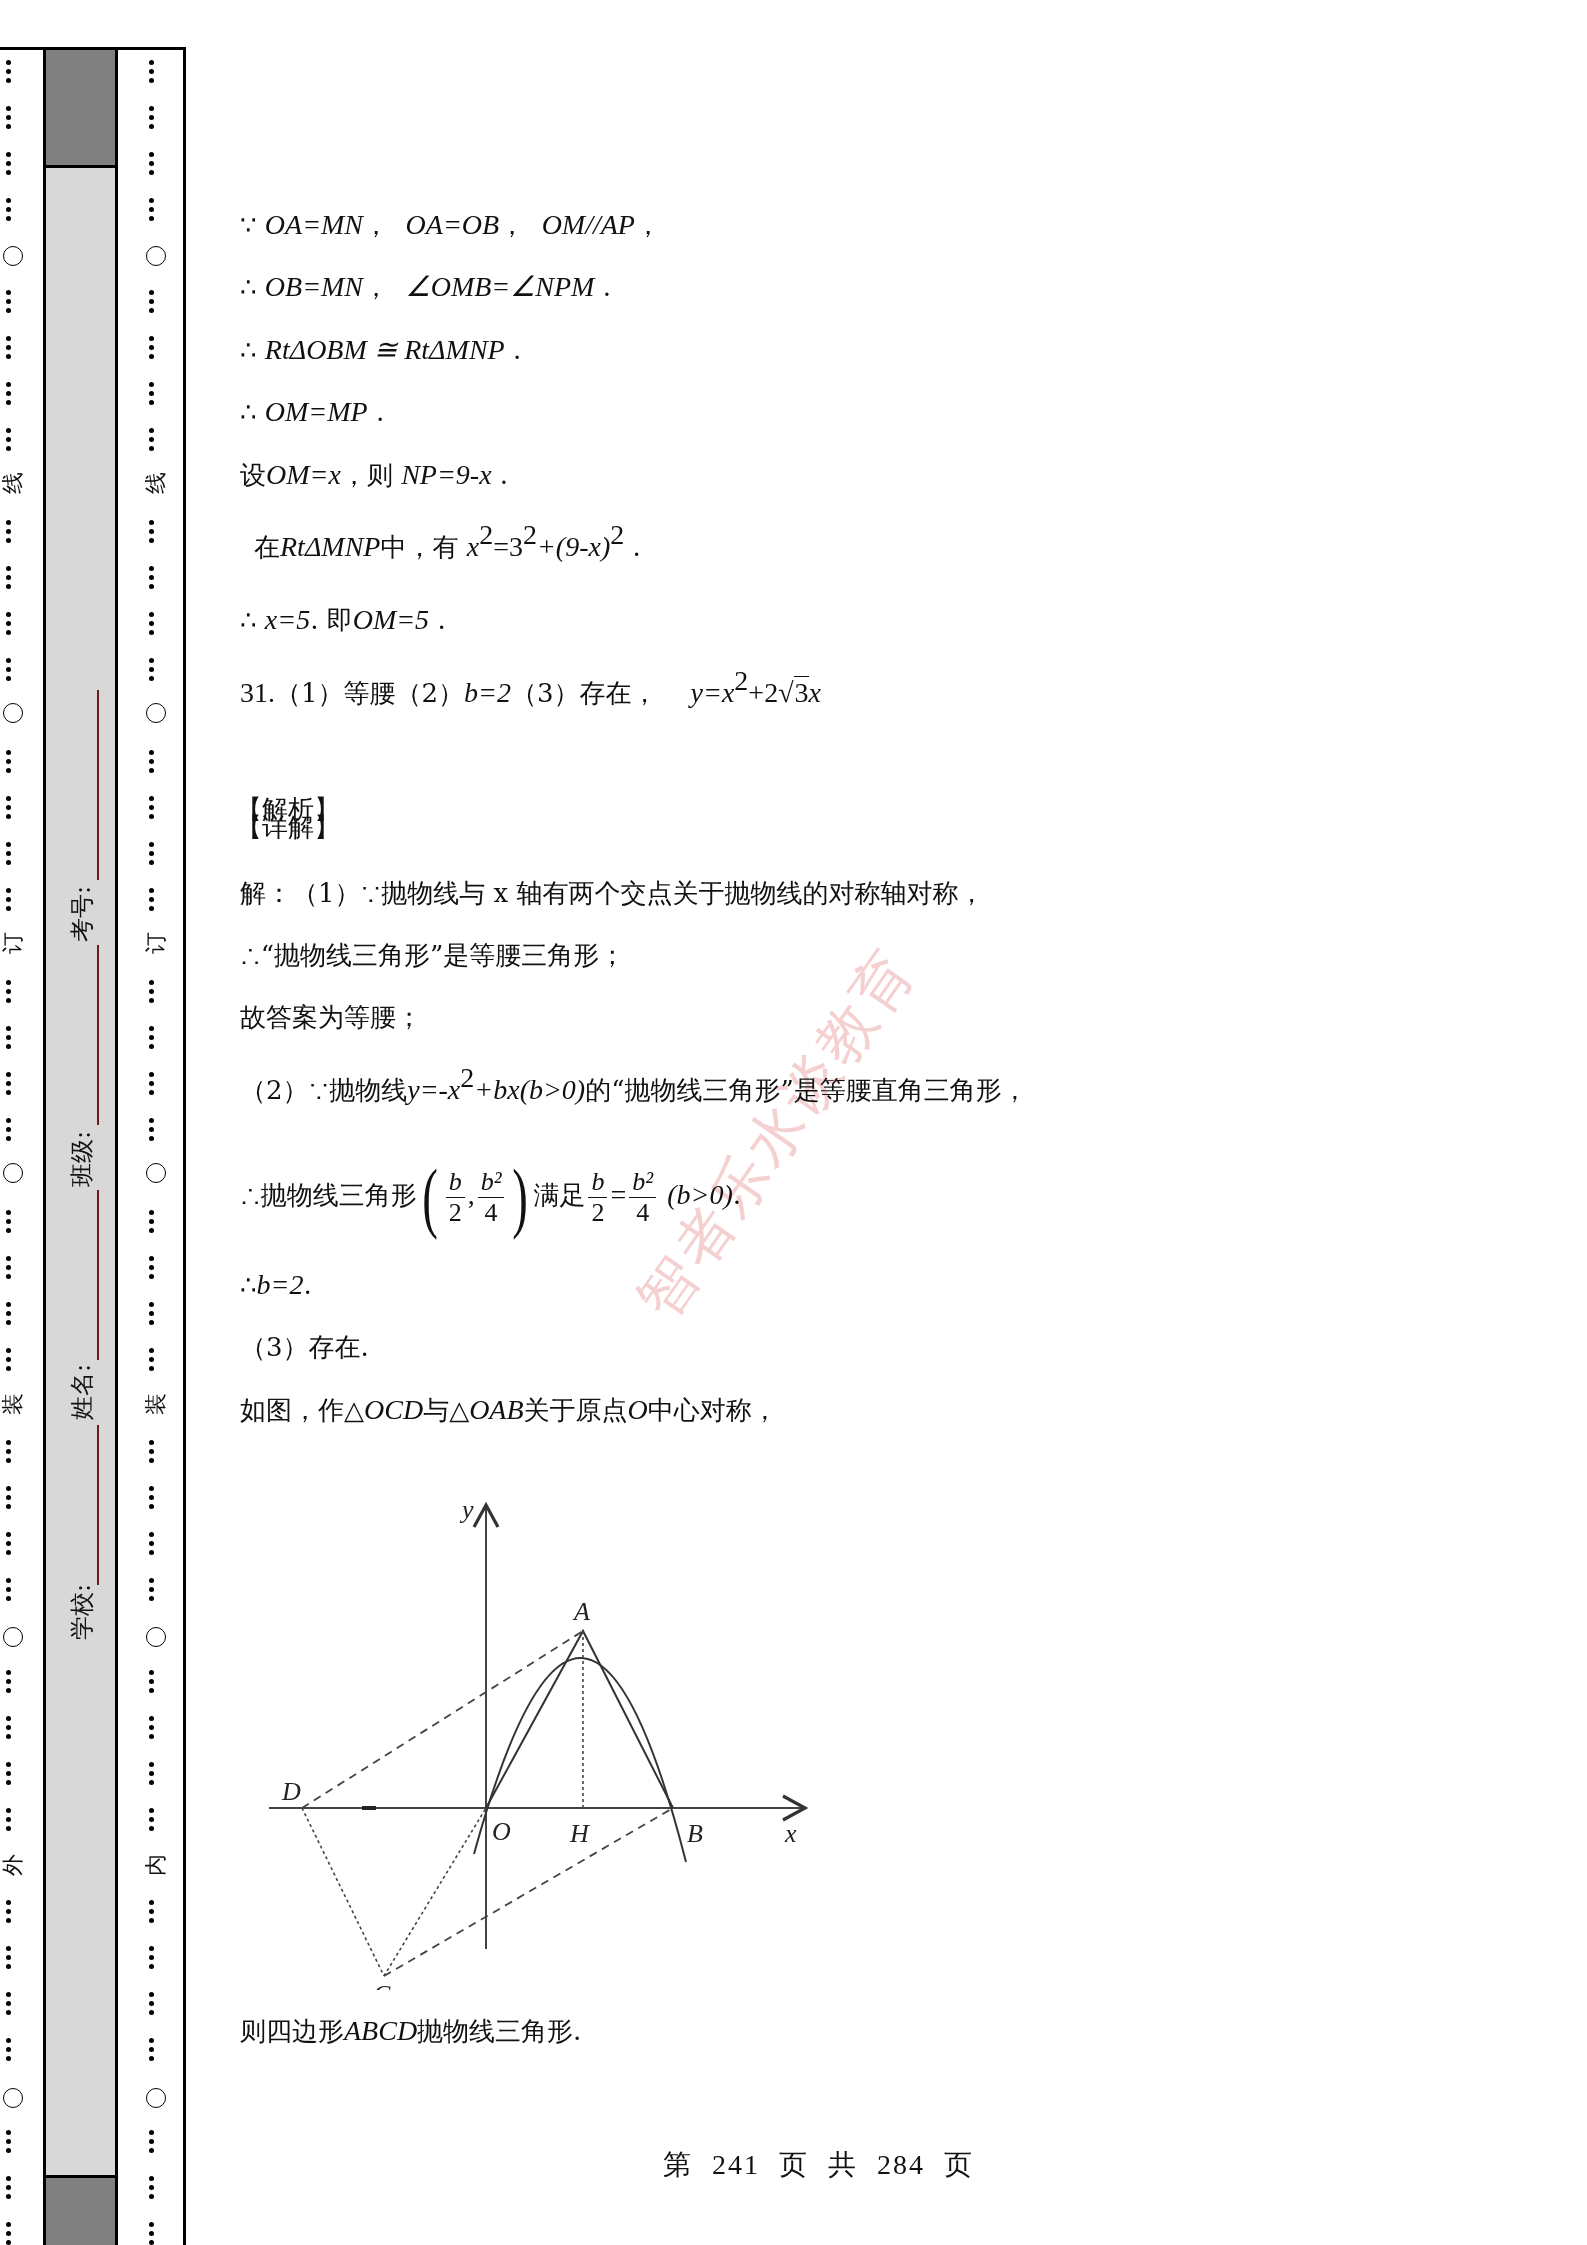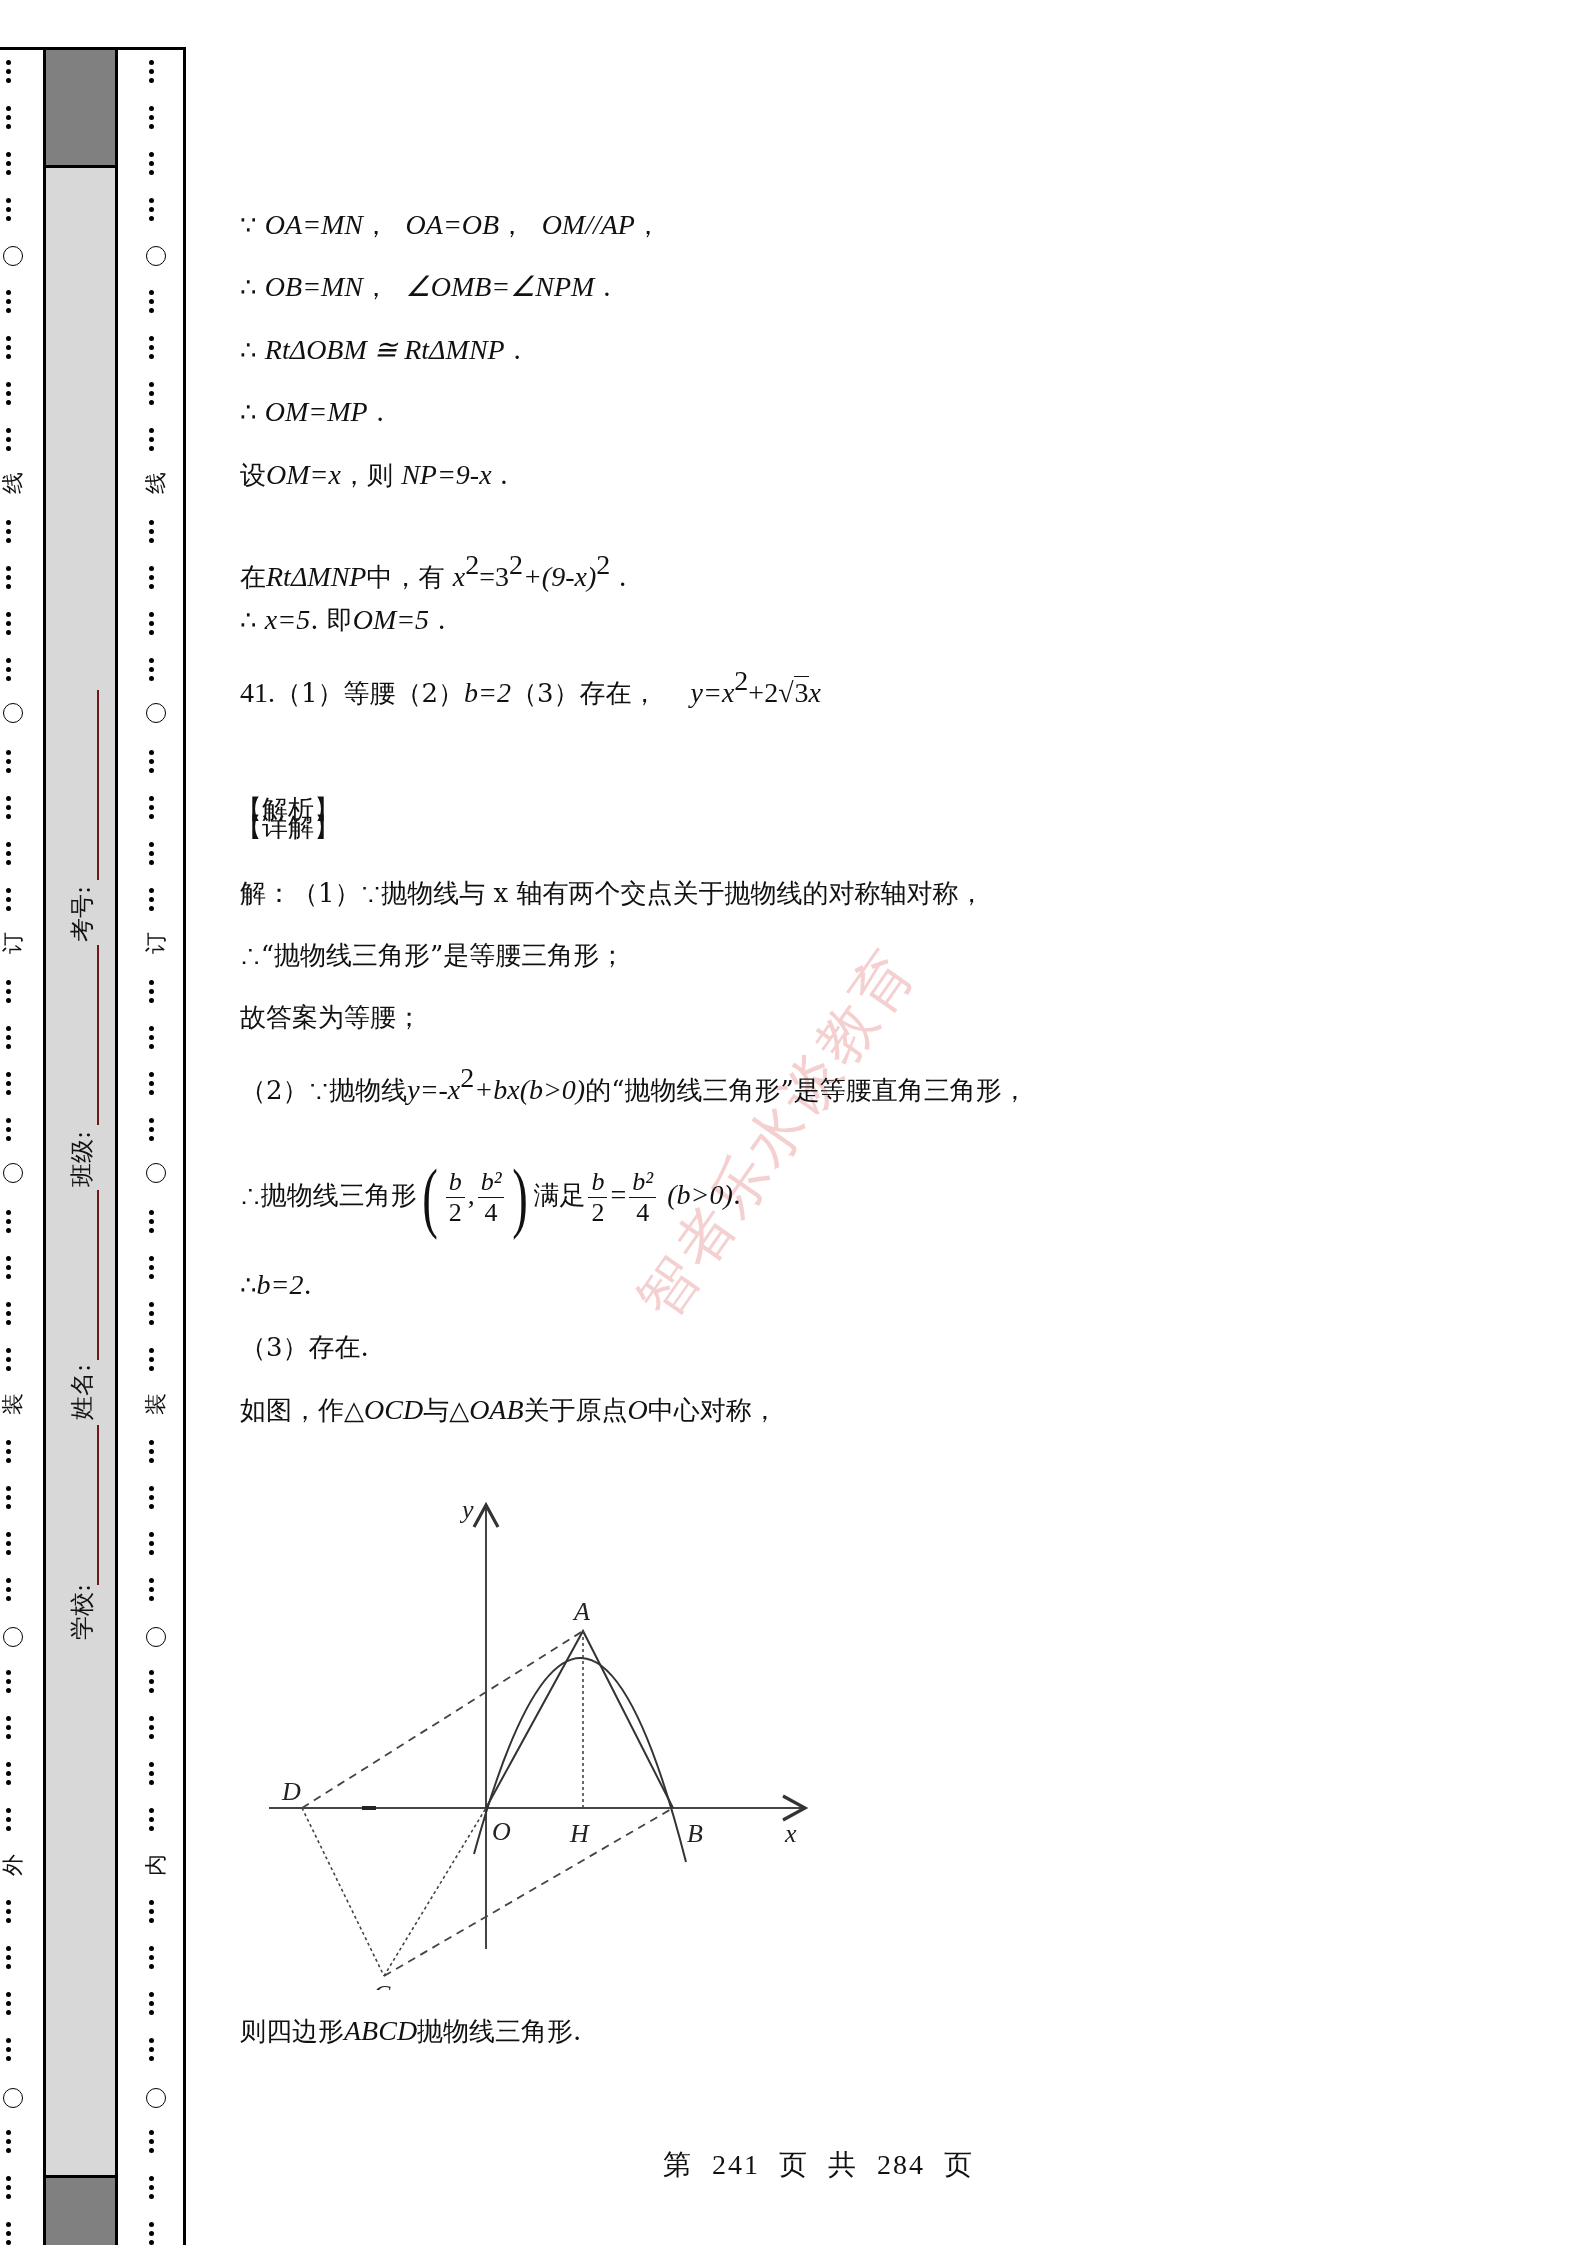--- a/index.html
+++ b/index.html
@@ -484,31 +484,31 @@
   <span class="m">RtΔOBM ≅ RtΔMNP</span> <span>.</span>
 </div>
 <div class="line" style="top:395px;">
   <span>∴</span>
   <span class="m">OM=MP</span> <span>.</span>
 </div>
 <div class="line" style="top:458px;">
   <span>设</span><span class="m">OM=x</span><span>，则</span>
   <span class="m">NP=9-x</span> <span>.</span>
 </div>
-<div class="line" style="top:560px;">
+<div class="line" style="top:530px;margin-left:14px;">
   <span>在</span><span class="m">RtΔMNP</span><span>中，有</span>
   <span class="m">x</span><sup class="n">2</sup><span class="n">=3</span><sup class="n">2</sup><span class="m">+(9-x)</span><sup class="n">2</sup> <span>.</span>
 </div>
 <div class="line" style="top:603px;">
   <span>∴</span>
   <span class="m">x=5</span><span>. 即</span><span class="m">OM=5</span> <span>.</span>
 </div>
 
 <div class="line" style="top:676px;">
-  <span class="n">41.</span><span>（1）等腰（2）</span><span class="m">b=2</span><span>（3）存在，</span>&nbsp;&nbsp;&nbsp;
+  <span class="n">31.</span><span>（1）等腰（2）</span><span class="m">b=2</span><span>（3）存在，</span>&nbsp;&nbsp;&nbsp;
   <span class="m">y=x</span><sup class="n">2</sup><span class="n">+2</span><span class="n">√</span><span class="n sqrt">3</span><span class="m">x</span>
 </div>
 <div class="line" style="top:792px;left:236px;">【解析】</div>
 <div class="line" style="top:810px;left:236px;">【详解】</div>
 <div class="line" style="top:876px;">解：（1）∵抛物线与 x 轴有两个交点关于抛物线的对称轴对称，</div>
 <div class="line" style="top:938px;">∴“抛物线三角形”是等腰三角形；</div>
 <div class="line" style="top:1000px;">故答案为等腰；</div>
 <div class="line" style="top:1073px;">
   <span>（2）∵抛物线</span><span class="m">y=-x</span><sup class="n">2</sup><span class="m">+bx</span><span class="m">(b&gt;0)</span><span>的“抛物线三角形”是等腰直角三角形，</span>
 </div>

